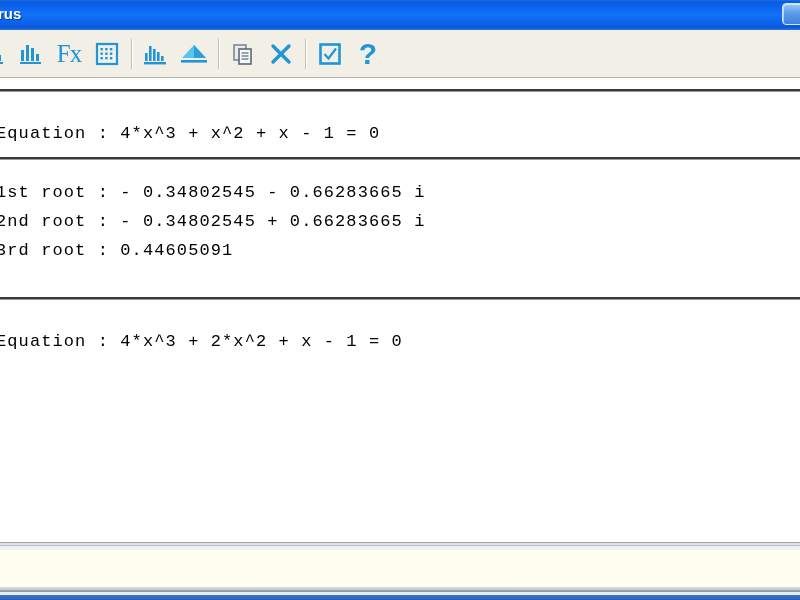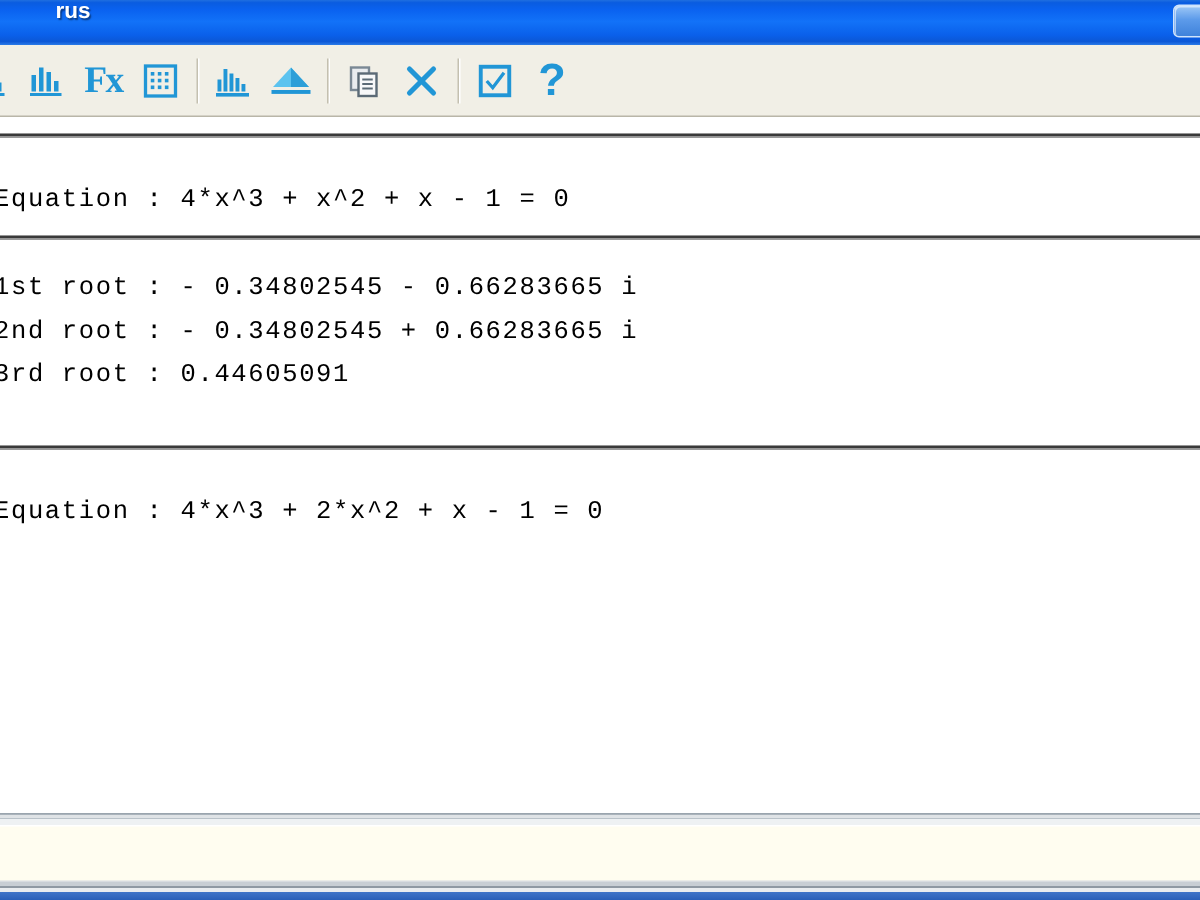--- a/index.html
+++ b/index.html
@@ -32,23 +32,22 @@
     flex: 0 0 30px;
     background: linear-gradient(to bottom,
         #1f6fe0 0%,
         #0a5ce0 6%,
         #0a62f0 22%,
         #1272f8 48%,
         #0a60ea 78%,
         #0b57d6 92%,
         #2a7ae8 100%);
     display: flex;
-    align-items: flex-start;
+    align-items: center;
     overflow: hidden;
-    padding-left: 39px;
   }
   .title-text {
     color: #ffffff;
     font-family: "Liberation Sans", sans-serif;
     font-size: 15px;
     font-weight: bold;
     line-height: 1;
     padding: 0 0 4px 0;
     margin-left: -2px;
     text-shadow: 1px 1px 1px rgba(0,0,0,0.45);
@@ -102,21 +101,21 @@
     align-items: center;
     justify-content: center;
     flex: 0 0 38px;
   }
   .tb-btn svg { display: block; }
   .tb-btn.clipped { margin-left: -26px; }
 
   .tb-label {
     font-family: "Liberation Serif", serif;
     font-size: 25px;
-    font-weight: bold;
+    font-weight: normal;
     color: #2196d6;
     line-height: 1;
     letter-spacing: -1px;
   }
   .tb-qmark {
     font-family: "Liberation Sans", sans-serif;
     font-size: 30px;
     font-weight: bold;
     color: #2196d6;
     line-height: 1;

